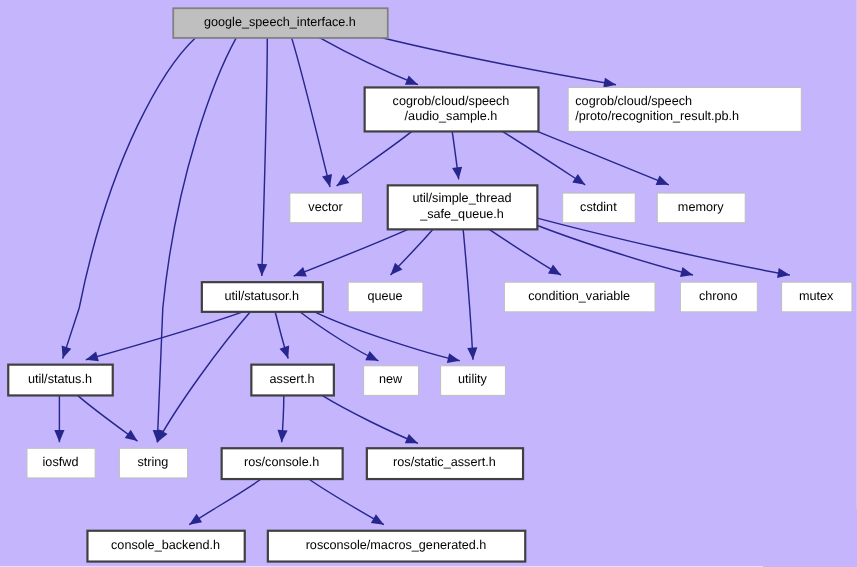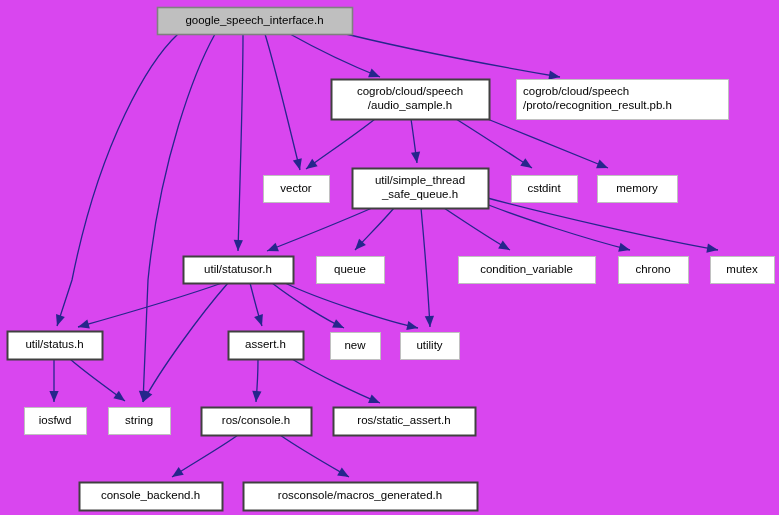--- a/index.html
+++ b/index.html
@@ -4,21 +4,21 @@
 <style>
   html, body {
     margin: 0;
     padding: 0;
     background: #ffffff;
   }
   #graph-root {
     position: relative;
     width: 779px;
     height: 515px;
-    background: #d946ef;
+    background: #c4b5fd;
     font-family: "Liberation Sans", "DejaVu Sans", sans-serif;
     overflow: hidden;
   }
   svg#graph-svg {
     position: absolute;
     left: 0;
     top: 0;
     width: 779px;
     height: 515px;
     display: block;

